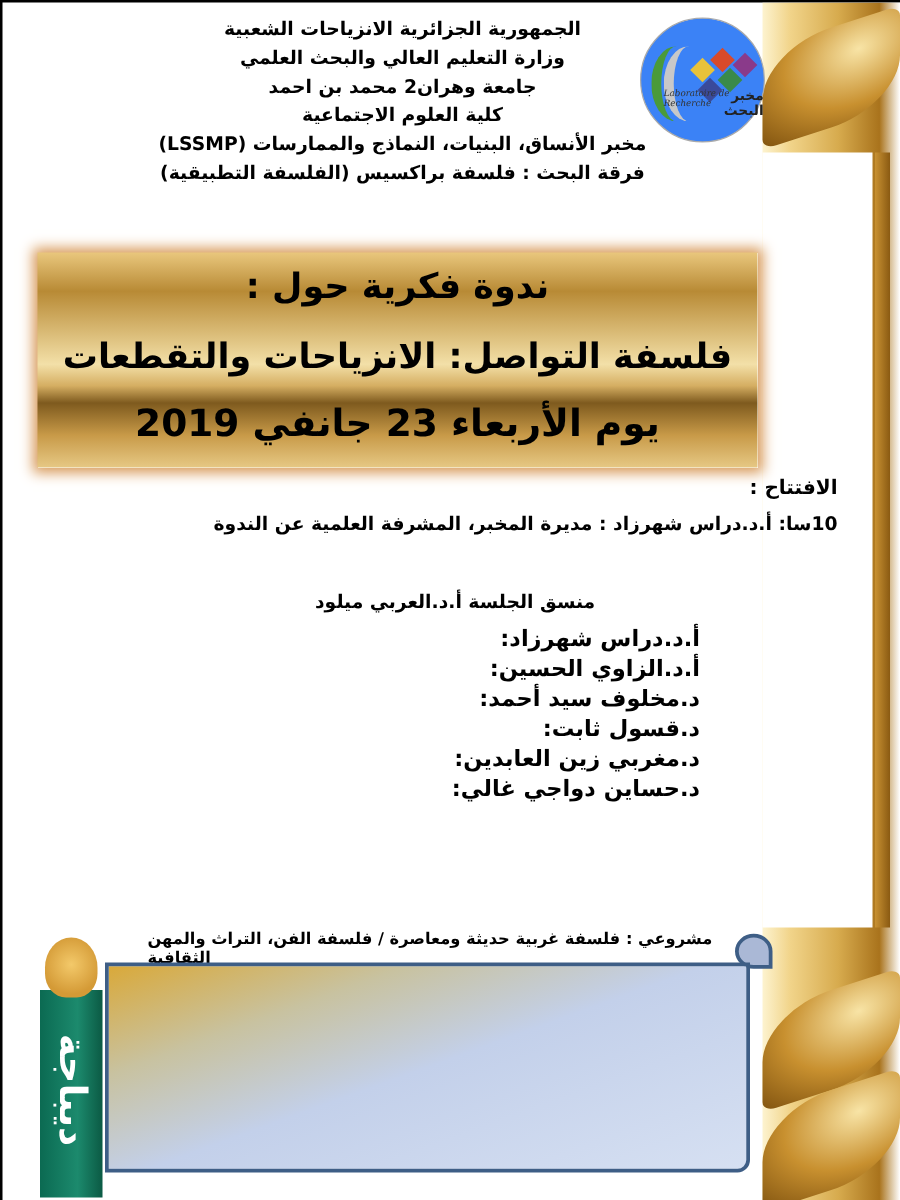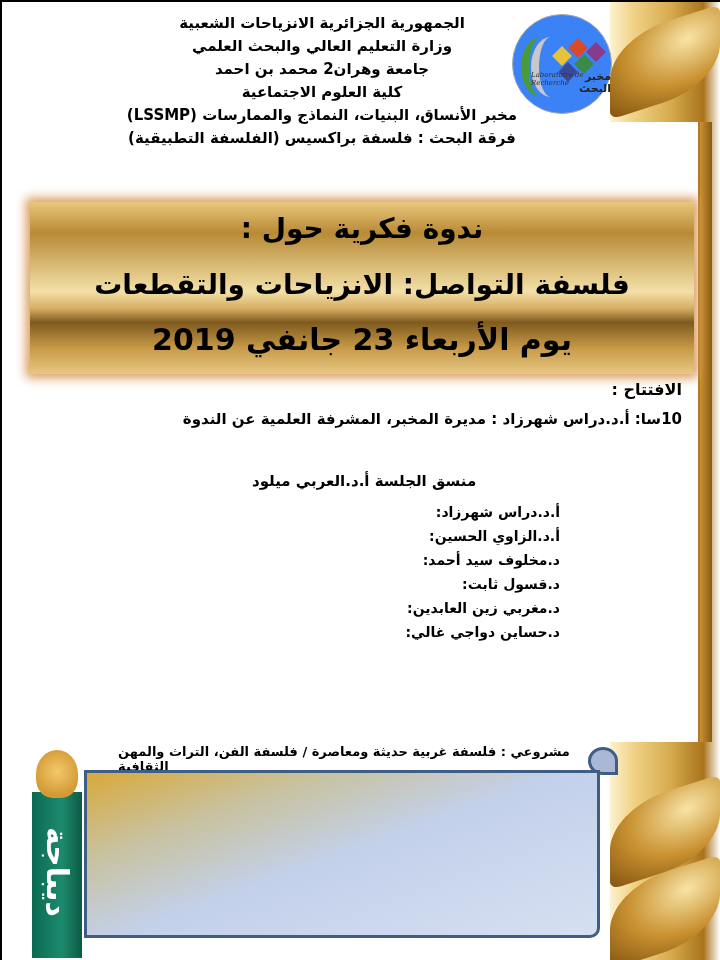--- a/index.html
+++ b/index.html
@@ -46,34 +46,34 @@
   .logo-right .dot { position: absolute; width: 14px; height: 14px; transform: rotate(45deg); font-size: 8px; color: #fff; }
   .logo-right .lab { position: absolute; left: 18px; top: 56px; font-size: 7px; font-style: italic; color: #333; font-family: "DejaVu Serif", serif; line-height: 8px; }
   .logo-right .ar { position: absolute; left: 60px; top: 56px; font-size: 11px; font-weight: bold; color: #222; direction: rtl; line-height: 12px; }
   
   .header {
     position: absolute; left: 120px; top: 10px; width: 400px; text-align: center; direction: rtl;
     font-weight: bold; font-size: 15px; line-height: 23px; color: #000;
   }
   
   .banner {
-    position: absolute; left: 28px; top: 200px; width: 664px; height: 172px;
+    position: absolute; left: 28px; top: 200px; width: 576px; height: 172px;
     background: linear-gradient(180deg, #e9c77d 0%, #b88a35 18%, #f3e0a8 52%, #d5ae62 62%, #7e5a1e 70%, #c89a48 85%, #e6c884 100%);
     box-shadow: 0 0 10px 4px #d89a5a;
     direction: rtl; text-align: center; color: #000; font-weight: bold;
   }
   .banner .l1 { font-size: 28px; position: absolute; top: 10px; width: 100%; }
   .banner .l2 { font-size: 28px; position: absolute; top: 66px; width: 100%; }
   .banner .l3 { font-size: 30px; position: absolute; top: 120px; width: 100%; }
   
-  .program { position: absolute; right: 38px; direction: rtl; font-weight: bold; color: #000; text-align: right; }
+  .program { position: absolute; right: 50px; direction: rtl; font-weight: bold; color: #000; text-align: right; }
   .opening-label { top: 378px; font-size: 16px; }
   .opening-line { top: 408px; font-size: 15px; }
   .session-chair { position: absolute; left: 250px; top: 470px; font-size: 15px; font-weight: bold; direction: rtl; }
-  .speakers { position: absolute; right: 160px; top: 498px; direction: rtl; font-size: 14px; font-weight: bold; line-height: 24px; }
+  .speakers { position: absolute; right: 160px; top: 498px; direction: rtl; font-size: 18px; font-weight: bold; line-height: 24px; }
   .researcher { top: 648px; font-size: 14px; }
   .students { position: absolute; left: 240px; top: 720px; font-size: 13px; font-weight: bold; direction: rtl; }
   .project { position: absolute; left: 116px; top: 742px; width: 470px; font-size: 13px; font-weight: bold; direction: rtl; text-align: left; }
   
   .scrollbox {
     position: absolute; left: 82px; top: 768px; width: 516px; height: 168px;
     border: 3px solid #3e5e86; border-radius: 0 0 10px 0;
     background: linear-gradient(160deg, #d9a93a 0%, #c8c2a0 25%, #c3d0ea 50%, #d6e0f2 100%);
   }
   .scroll-curl {

